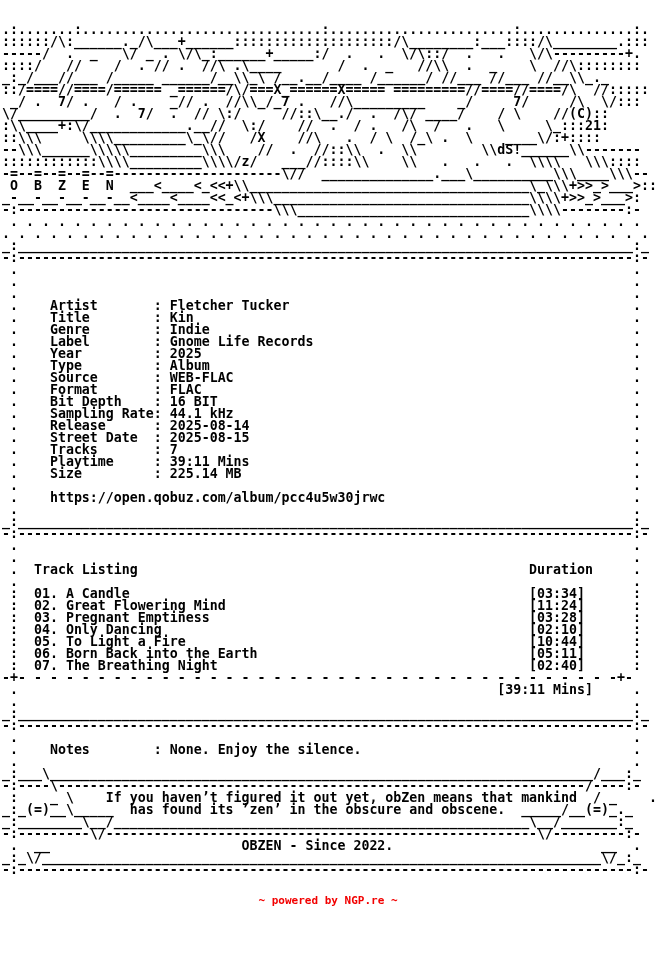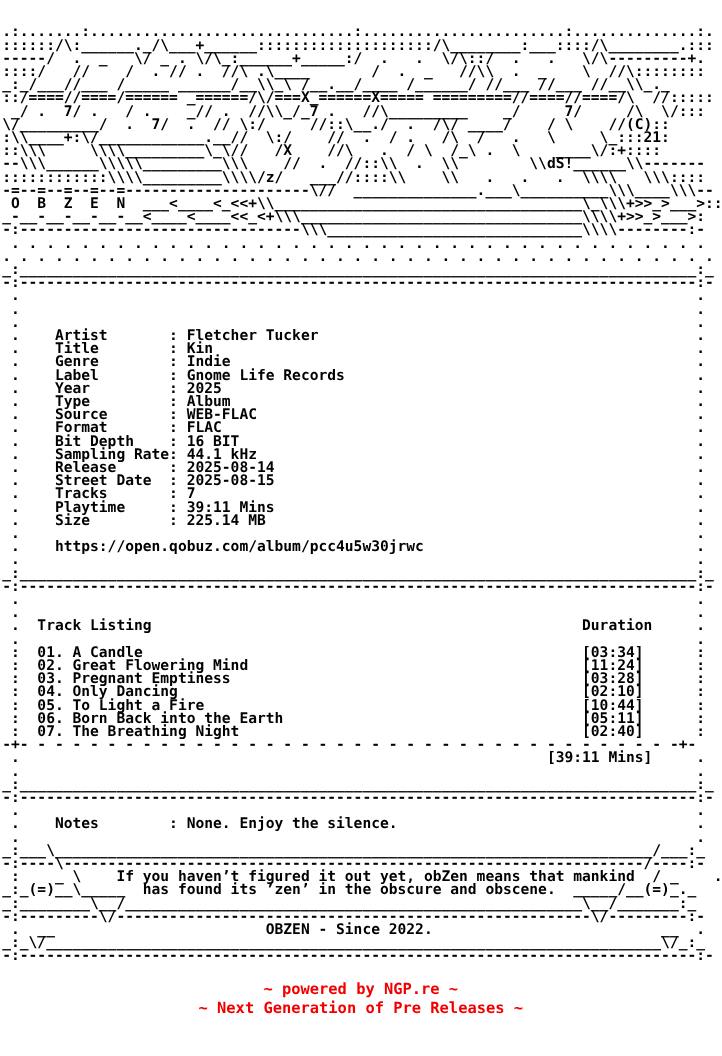--- a/index.html
+++ b/index.html
@@ -16,21 +16,21 @@
   .nfo pre{
     margin:0;
     font:inherit;
     white-space:pre;
   }
   .powered{
     margin-top:16px;
     text-align:center;
     font-family:"DejaVu Sans Mono","Liberation Mono",monospace;
     font-weight:bold;
-    font-size:14px;
+    font-size:11px;
     line-height:17px;
     color:#f20000;
   }
 </style>
 </head>
 <body>
 
 <div class="nfo">
   <pre>.:.......:..............................:.......................:..............:.
 ::::::/\:______._/\___+______::::::::::::::::::::/\________:___::::/\________.:::
@@ -100,14 +100,13 @@
 _:_(=)__\_____  has found its ’zen’ in the obscure and obscene.  _____/__(=)_._
 _:________\__/____________________________________________________\__/_______:_
 -:---------\/------------------------------------------------------\/---------:-
  .  __                        OBZEN - Since 2022.                          __  .
 _:_\/______________________________________________________________________\/_:_
 -:-----------------------------------------------------------------------------:-</pre>
 </div>
 
 <div class="powered">
   <div>~ powered by NGP.re ~</div>
-  <div>~ Next Generation of Pre Releases ~</div>
 </div>
 
 </body></html>

